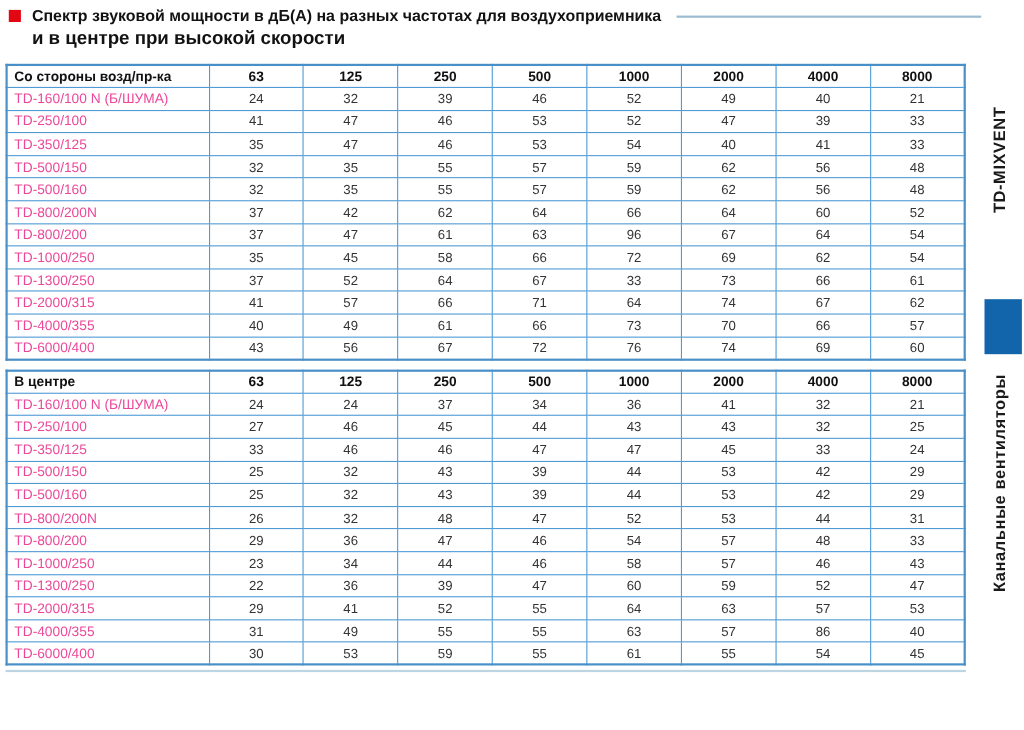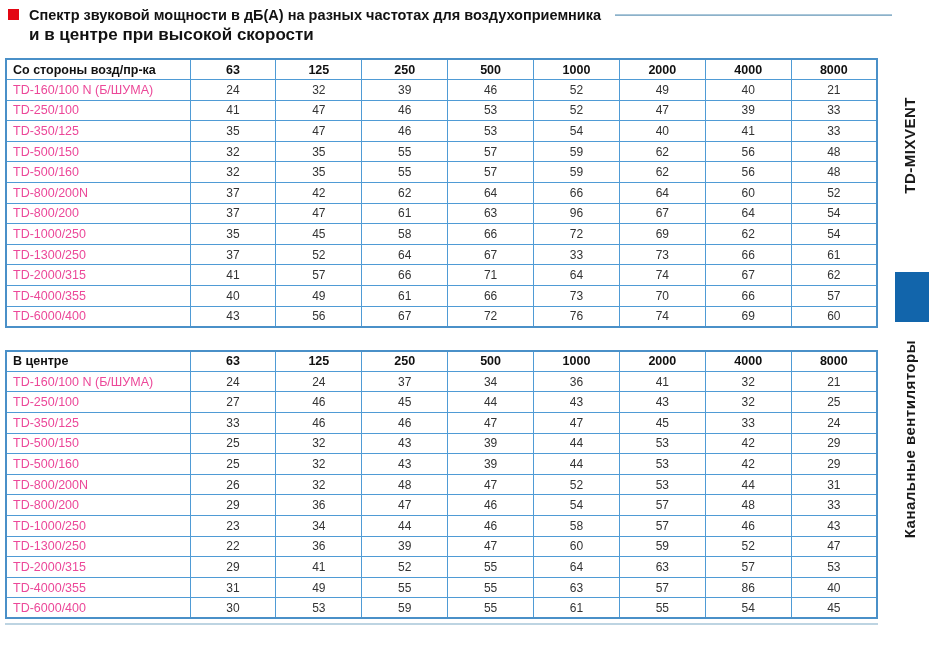--- a/index.html
+++ b/index.html
@@ -48,21 +48,21 @@
   }
 
   
   .tables { position: absolute; left: 5px; top: 58px; width: 718px; }
   table.spec {
     width: 873px;
     border-collapse: collapse;
     table-layout: fixed;
     border: 2px solid #4a90c8;
   }
-  table.spec + table.spec { margin-top: 22px; }
+  table.spec + table.spec { margin-top: 8px; }
   table.spec th, table.spec td {
     border: 1px solid #4f9bd5;
     height: 20.6px;
     font-size: 12px;
     color: #333333;
     text-align: center;
     padding: 0 2px;
     overflow: hidden;
     white-space: nowrap;
   }

